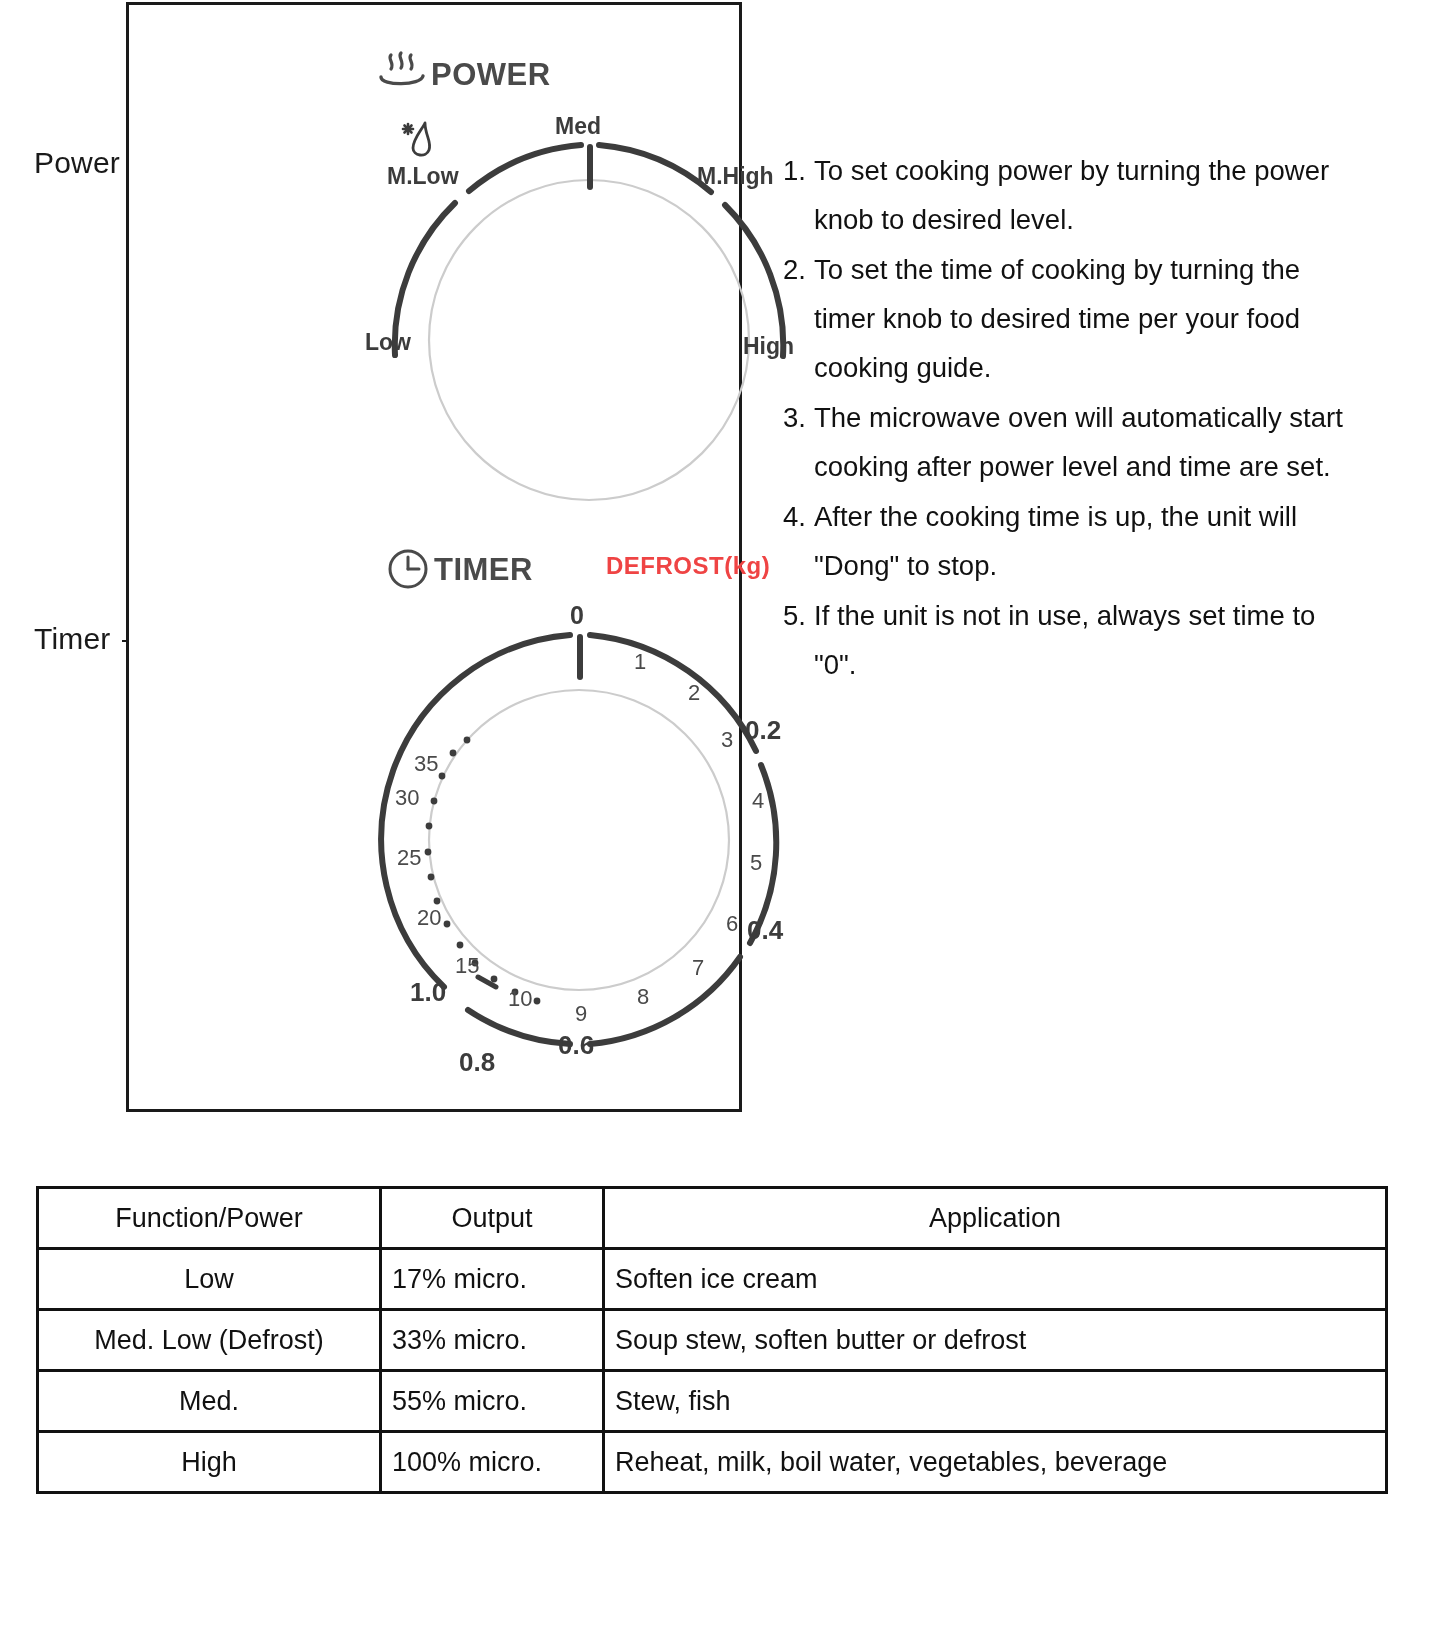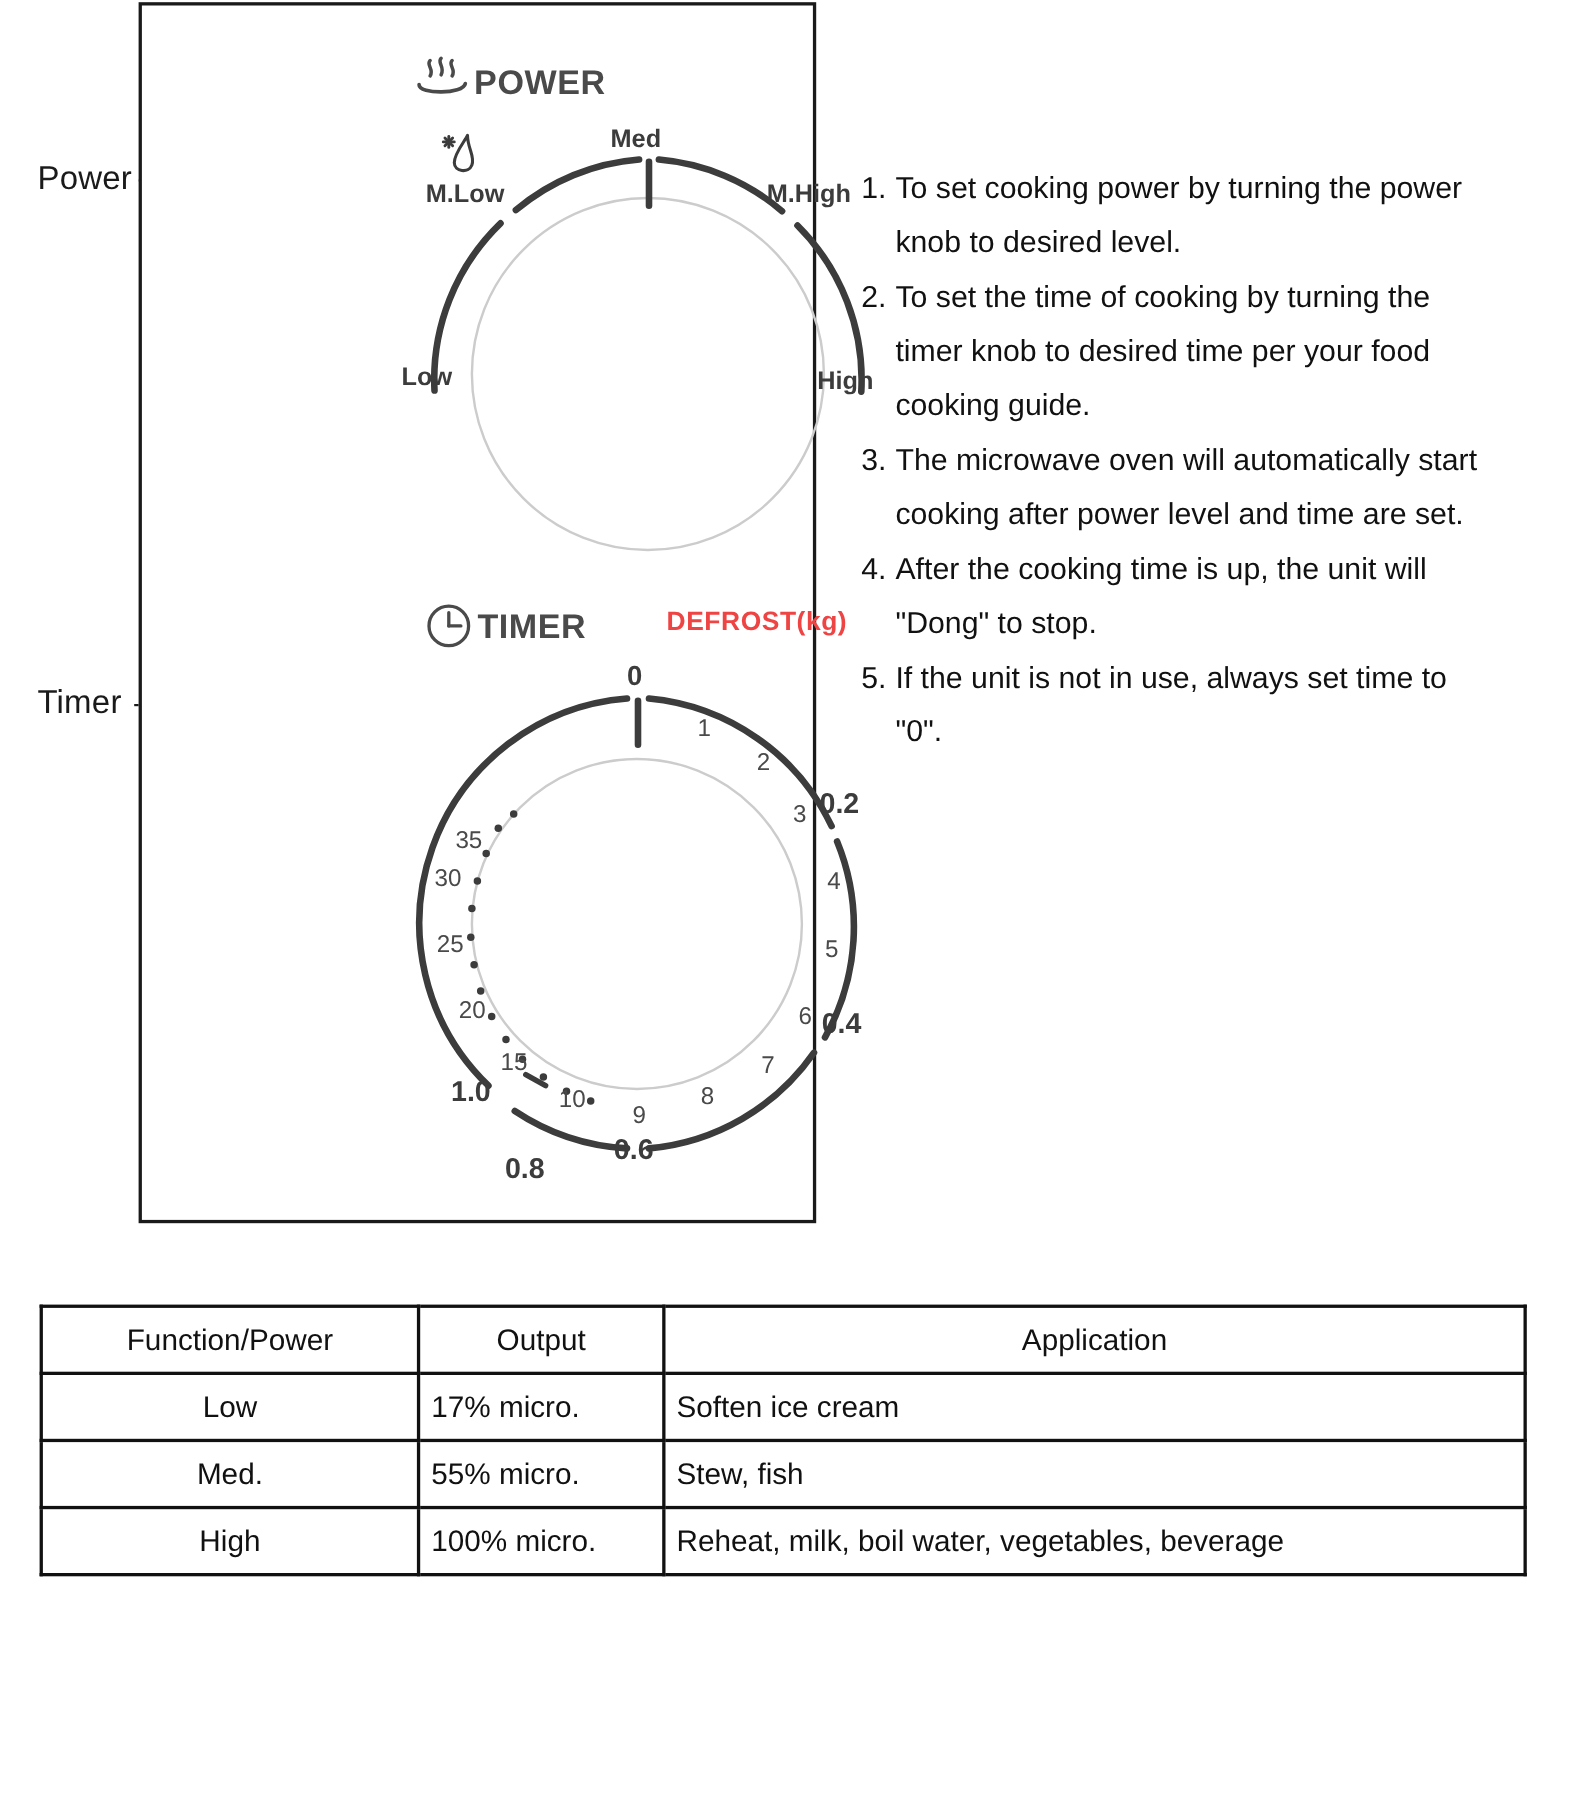--- a/index.html
+++ b/index.html
@@ -288,20 +288,25 @@
       <th class="col-app" style="text-align:center;">Application</th>
     </tr>
   </thead>
   <tbody>
     <tr>
       <td class="col-fn">Low</td>
       <td class="col-out">17% micro.</td>
       <td class="col-app">Soften ice cream</td>
     </tr>
     <tr>
+      <td class="col-fn">Med. Low (Defrost)</td>
+      <td class="col-out">33% micro.</td>
+      <td class="col-app">Soup stew, soften butter or defrost</td>
+    </tr>
+    <tr>
       <td class="col-fn">Med.</td>
       <td class="col-out">55% micro.</td>
       <td class="col-app">Stew, fish</td>
     </tr>
     <tr>
       <td class="col-fn">High</td>
       <td class="col-out">100% micro.</td>
       <td class="col-app">Reheat, milk, boil water, vegetables, beverage</td>
     </tr>
   </tbody>

